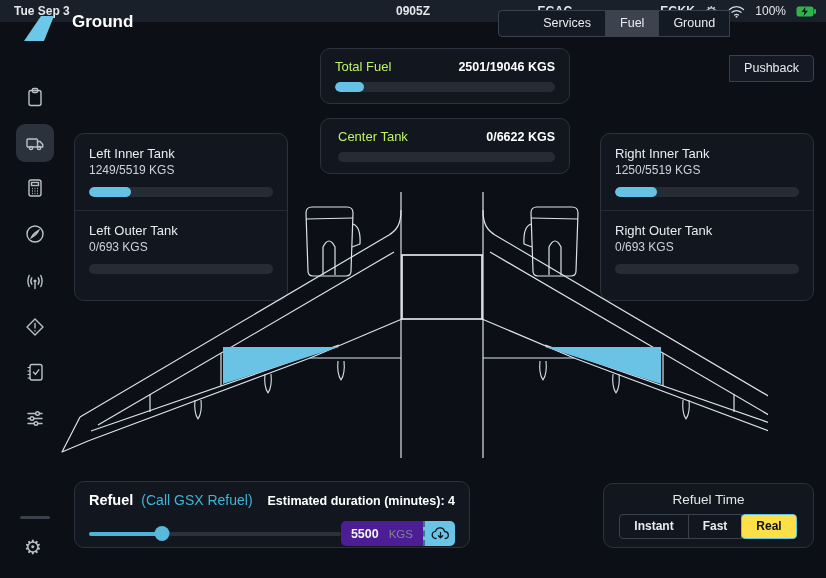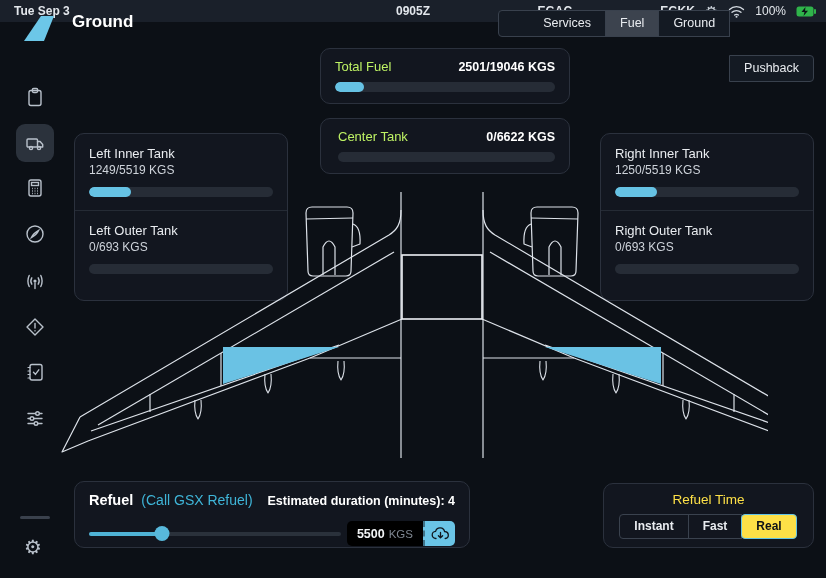--- a/index.html
+++ b/index.html
@@ -66,30 +66,30 @@
   .refuel-title { font-size:14.5px; font-weight:bold; color:#fff; }
   .refuel-link { font-size:14px; color:#3fb5d8; margin-left:8px; }
   .refuel-duration { margin-left:auto; font-size:12.5px; font-weight:bold; color:#fff; }
   .refuel-controls { display:flex; align-items:center; margin-top:13px; }
   .slider { position:relative; width:252px; height:15px; }
   .slider-track { position:absolute; top:6px; left:0; width:100%; height:4px; background:#2a313b; border-radius:2px; }
   .slider-fill { position:absolute; top:6px; left:0; height:4px; background:#4fb3d6; border-radius:2px; }
   .slider-thumb { position:absolute; top:0; width:15px; height:15px; background:#58b9dc;
                   border-radius:50%; transform:translateX(-50%); }
   .amount-group { display:flex; margin-left:auto; height:25px; }
-  .amount-box { display:flex; align-items:center; gap:4px; background:#000000;
+  .amount-box { display:flex; align-items:center; gap:10px; background:#4c1d95;
                 border-radius:5px 0 0 5px; padding:0 10px; }
   .amount-value { font-size:12.5px; font-weight:bold; color:#f2f4f6; }
   .amount-unit { font-size:11.5px; color:#7f8792; }
   .amount-btn { width:32px; background:#6ac4e6; border:none; border-left:2px dashed rgba(10,14,20,.45);
                 border-radius:0 5px 5px 0; display:flex; align-items:center; justify-content:center; cursor:default; }
 
   
   .rtime-card { left:603px; top:483px; width:211px; height:65px; padding:8px 0; text-align:center; }
-  .rtime-title { font-size:13.5px; color:#fde047; }
+  .rtime-title { font-size:13.5px; color:#e5e5e5; }
   .rtime-opts { display:flex; justify-content:center; margin-top:7px; }
   .rtime-btn { height:25px; line-height:23px; padding:0 14px; font-size:12px; font-weight:bold;
                color:#e9ecf0; background:transparent; border:1px solid #3a424e; margin-left:-1px; cursor:default; }
   .rtime-btn:first-child { border-radius:4px 0 0 4px; }
   .rtime-btn.active { background:#fde047; color:#0d1117; border-color:#62c3e6; border-radius:4px; }
 </style>
 </head>
 <body>
 
 <div class="page">

